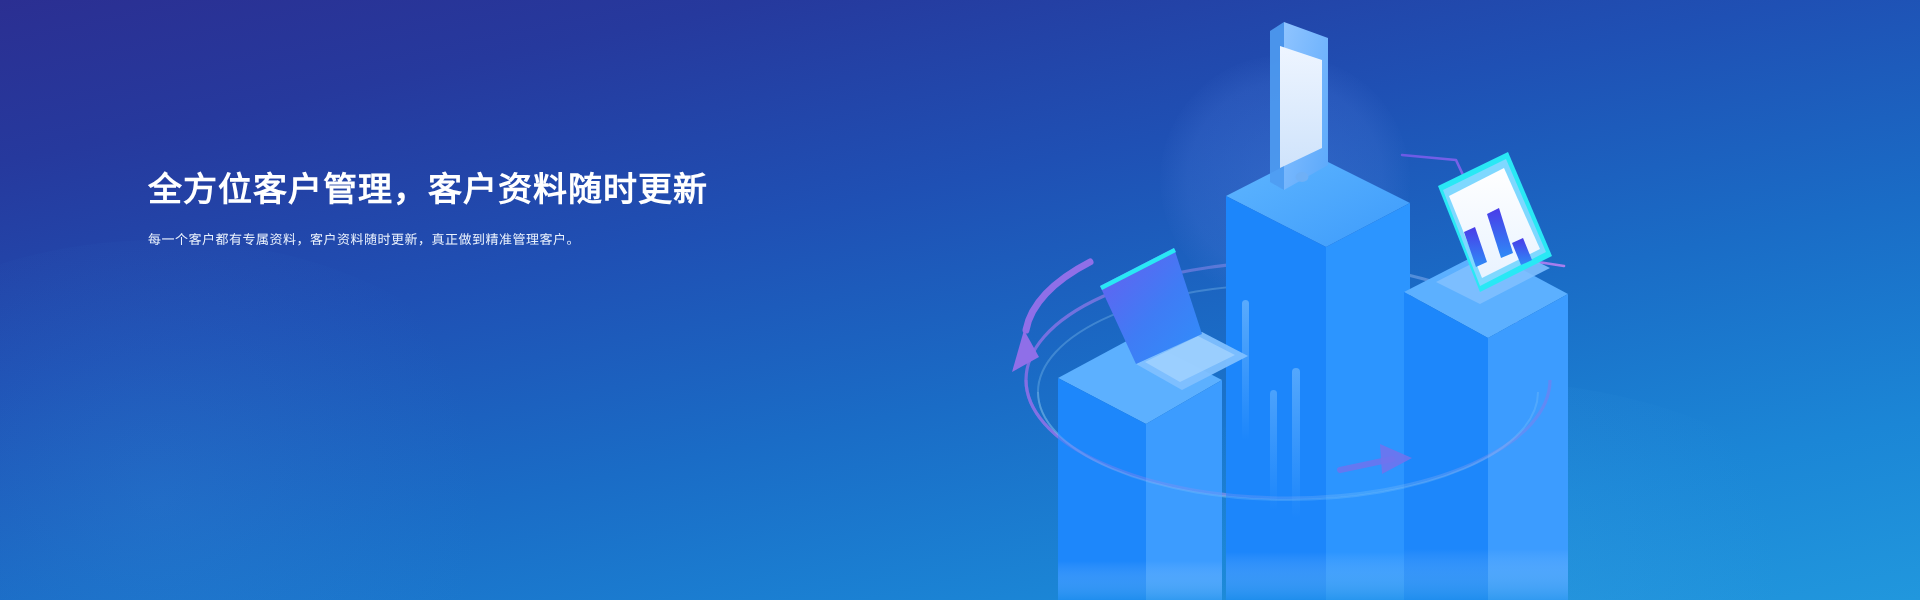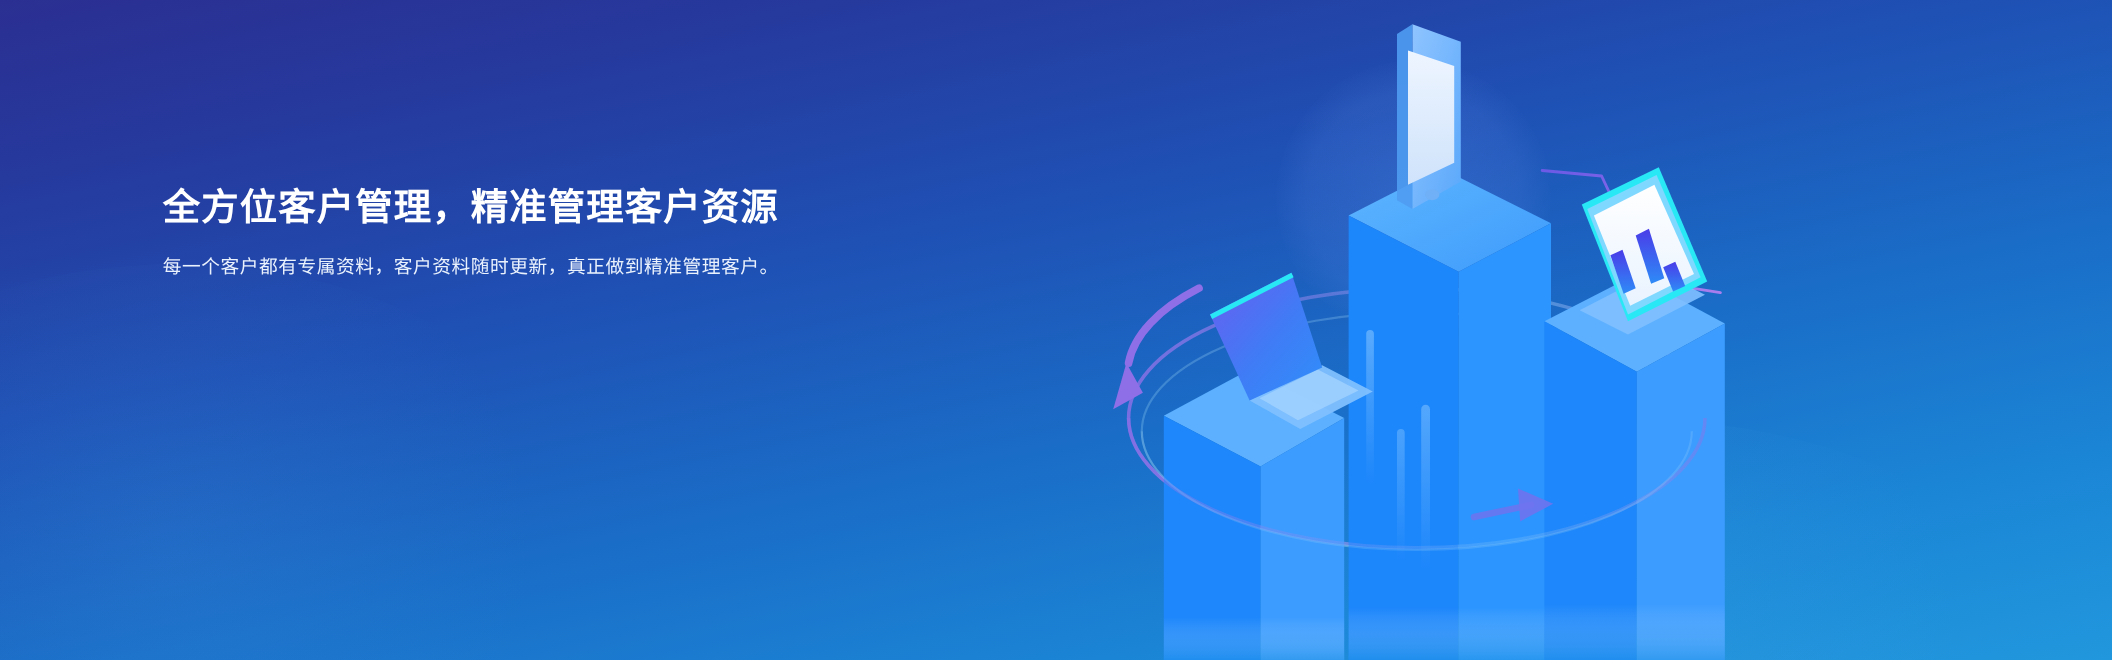--- a/index.html
+++ b/index.html
@@ -62,21 +62,21 @@
     margin: 0;
     font-size: 34px;
     line-height: 1.25;
     font-weight: 700;
     color: #ffffff;
     letter-spacing: 1px;
     white-space: nowrap;
   }
   .subtitle {
     margin: 18px 0 0 0;
-    font-size: 17px;
+    font-size: 13px;
     line-height: 1.62;
     color: #eaf2fd;
     font-weight: 400;
     letter-spacing: 0.5px;
     width: 600px;
   }
   .cta-button {
     display: inline-flex;
     align-items: center;
     justify-content: center;
@@ -107,21 +107,21 @@
 </head>
 <body>
 
 <div id="banner">
 
   <div class="bg-bloom bloom-circle"></div>
   <div class="bg-bloom bloom-left"></div>
   <div class="bg-bloom bloom-bottom"></div>
 
   <div class="text-col">
-    <h1 class="headline">全方位客户管理，精准管理客户资源</h1>
+    <h1 class="headline">全方位客户管理，客户资料随时更新</h1>
     <p class="subtitle">每一个客户都有专属资料，客户资料随时更新，真正做到精准管理客户。</p>
   </div>
 
   <div class="illustration">
     <svg width="700" height="600" viewBox="0 0 700 600" xmlns="http://www.w3.org/2000/svg">
       <defs>
         <linearGradient id="gPedTopC" x1="0" y1="0" x2="1" y2="1">
           <stop offset="0%" stop-color="#5fb6ff"></stop>
           <stop offset="100%" stop-color="#3d9bfb"></stop>
         </linearGradient>

